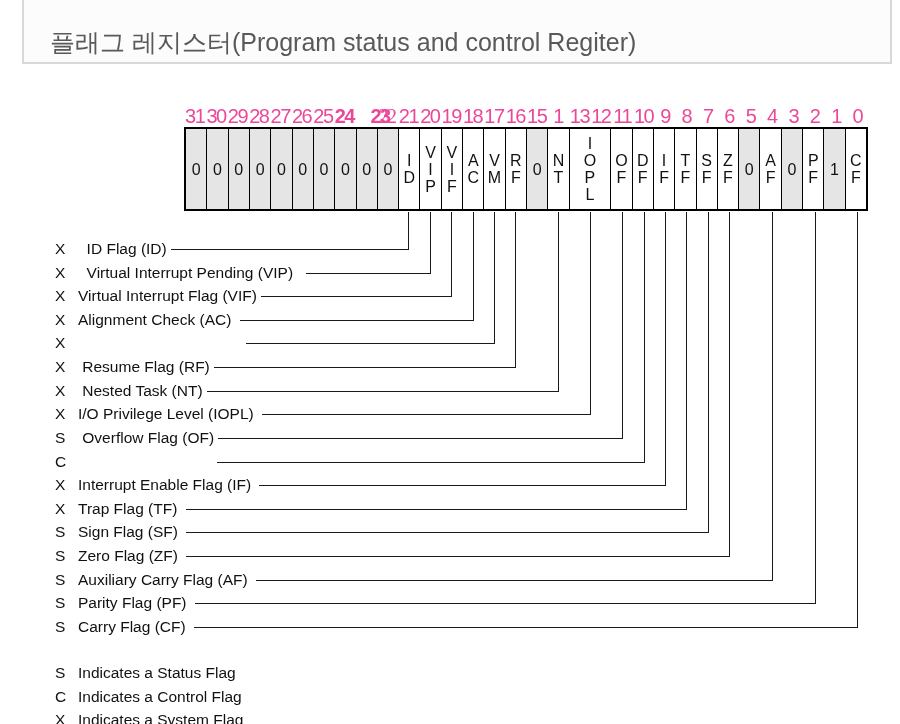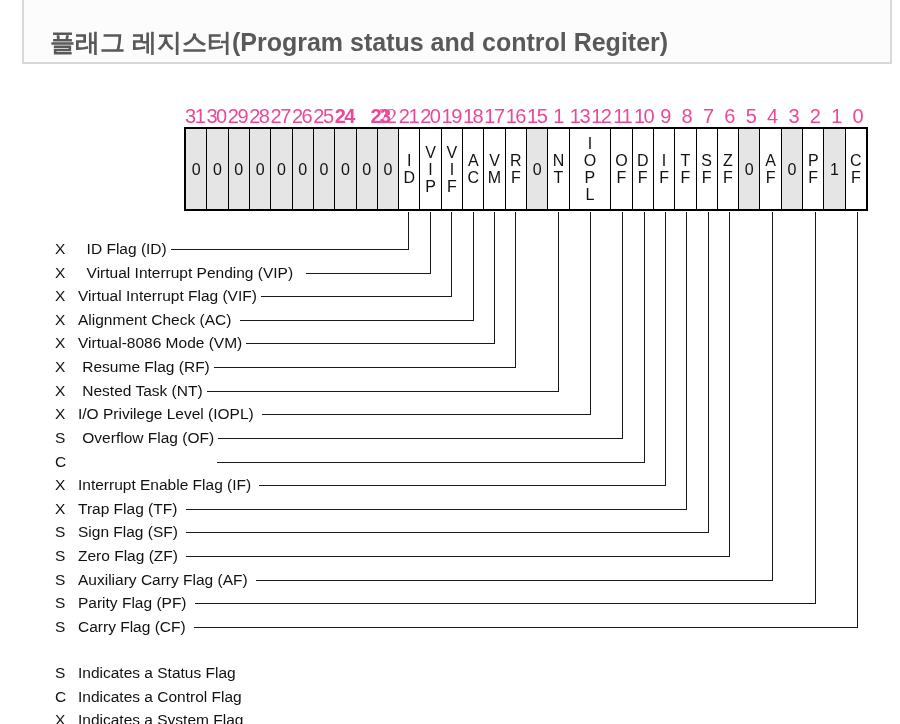--- a/index.html
+++ b/index.html
@@ -10,21 +10,21 @@
   .page { position:relative; width:900px; height:724px; background:#fff; }
 
   
   .title-box {
     position:absolute; left:22px; top:-5px; width:870px; height:69px;
     background:var(--title-bg,#fcfcfc);
     border:2px solid var(--title-border,#d8d8d8);
   }
   .title {
     position:absolute; left:26px; bottom:5px;
-    font-size:25px; font-weight:bold; line-height:30px;
+    font-size:25px; font-weight:normal; line-height:30px;
     color:var(--title-color,#595959); white-space:nowrap;
   }
 
   
   .diagram { position:absolute; left:0; top:0; width:900px; height:724px; }
 
   .bitnum {
     position:absolute; width:26px; text-align:center;
     font-size:20px; line-height:18px; letter-spacing:-1.5px;
     color:#ec4899;
@@ -215,21 +215,21 @@
       <div class="hline" style="left: 171px; top: 249px; width: 238px;"></div>
       <div class="flag-row" style="left: 55px; top: 263px;"><span class="ftype">X</span><span class="fname">  Virtual Interrupt Pending (VIP)  </span></div>
       <div class="vline" style="left: 430px; top: 212px; height: 62px;"></div>
       <div class="hline" style="left: 306px; top: 273px; width: 125px;"></div>
       <div class="flag-row" style="left: 55px; top: 286px;"><span class="ftype">X</span><span class="fname">Virtual Interrupt Flag (VIF)</span></div>
       <div class="vline" style="left: 451px; top: 212px; height: 85px;"></div>
       <div class="hline" style="left: 261px; top: 296px; width: 191px;"></div>
       <div class="flag-row" style="left: 55px; top: 310px;"><span class="ftype">X</span><span class="fname">Alignment Check (AC) </span></div>
       <div class="vline" style="left: 473px; top: 212px; height: 109px;"></div>
       <div class="hline" style="left: 240px; top: 320px; width: 234px;"></div>
-      <div class="flag-row" style="left: 55px; top: 333px;"><span class="ftype">X</span><span class="fname">Virtual-8086 Mode (VM)</span></div>
+      <div class="flag-row" style="left: 55px; top: 333px;"><span class="ftype">X</span></div>
       <div class="vline" style="left: 494px; top: 212px; height: 132px;"></div>
       <div class="hline" style="left: 246px; top: 343px; width: 249px;"></div>
       <div class="flag-row" style="left: 55px; top: 357px;"><span class="ftype">X</span><span class="fname"> Resume Flag (RF)</span></div>
       <div class="vline" style="left: 515px; top: 212px; height: 156px;"></div>
       <div class="hline" style="left: 214px; top: 367px; width: 302px;"></div>
       <div class="flag-row" style="left: 55px; top: 381px;"><span class="ftype">X</span><span class="fname"> Nested Task (NT)</span></div>
       <div class="vline" style="left: 558px; top: 212px; height: 180px;"></div>
       <div class="hline" style="left: 207px; top: 391px; width: 352px;"></div>
       <div class="flag-row" style="left: 55px; top: 404px;"><span class="ftype">X</span><span class="fname">I/O Privilege Level (IOPL) </span></div>
       <div class="vline" style="left: 590px; top: 212px; height: 203px;"></div>

